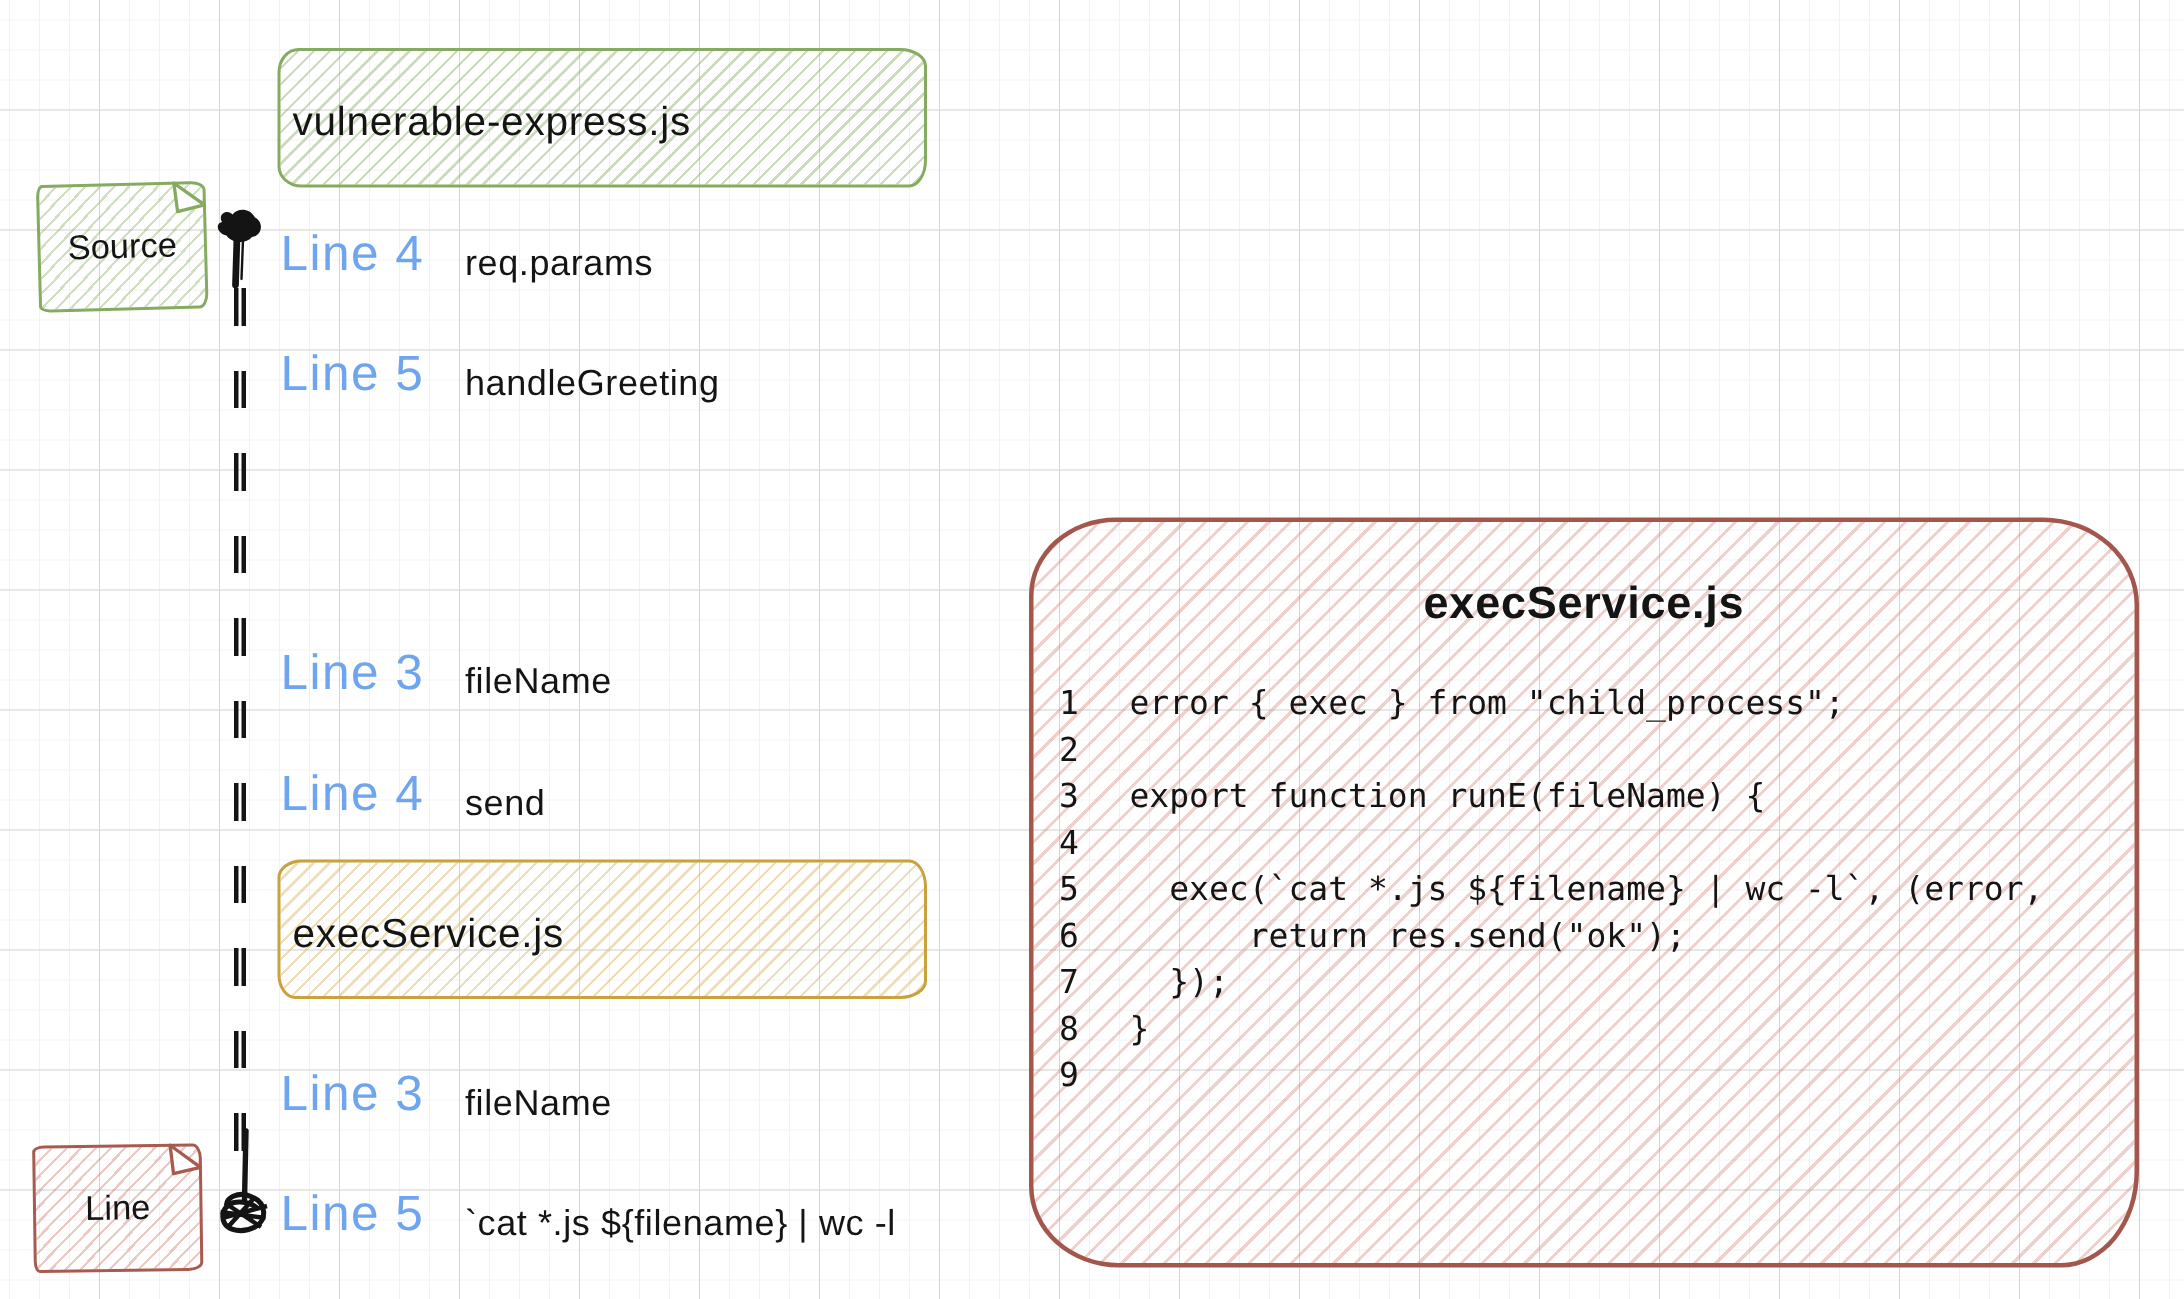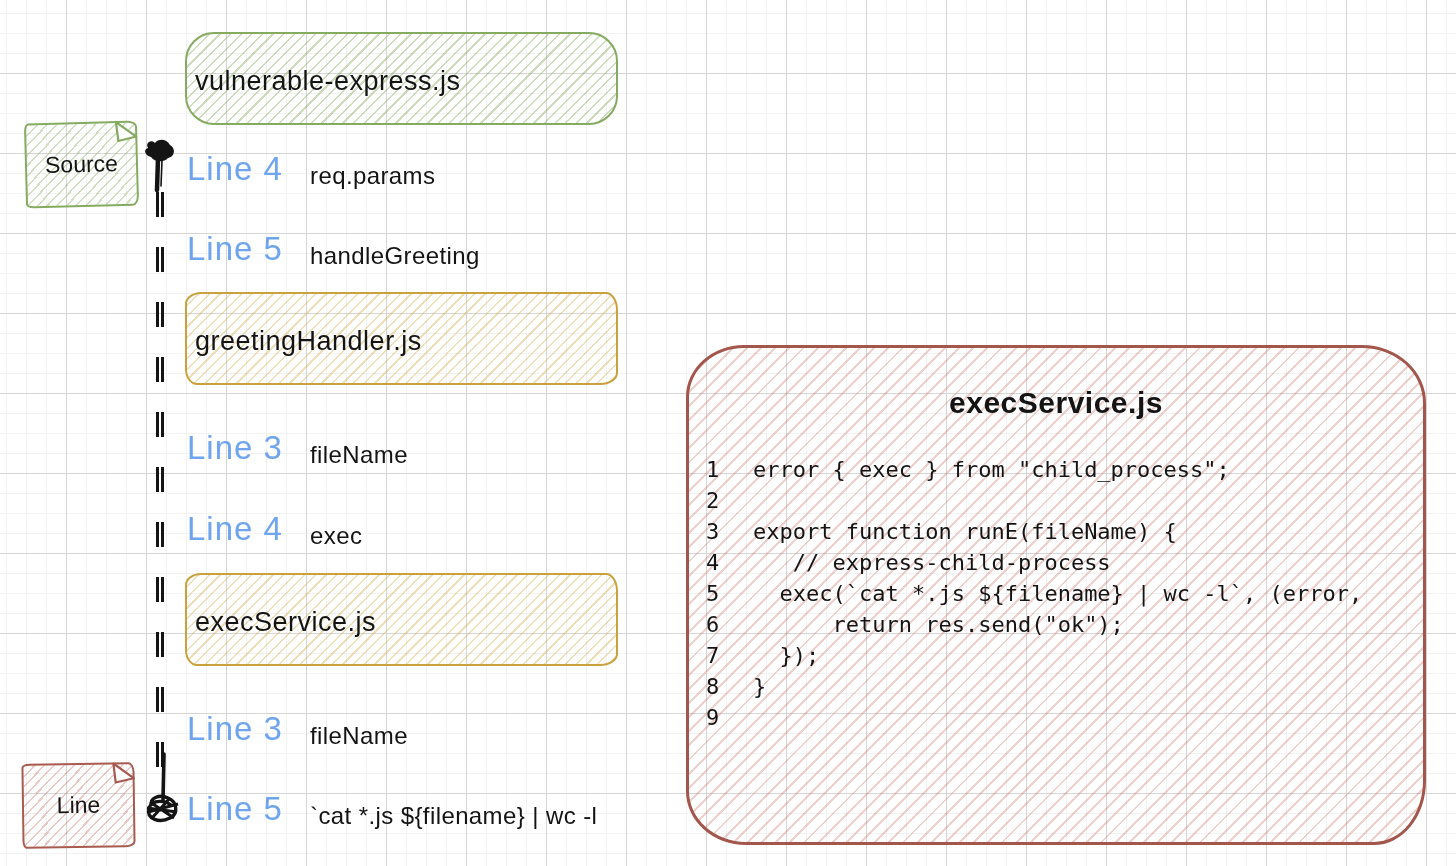--- a/index.html
+++ b/index.html
@@ -103,21 +103,21 @@
   .code-line{display:flex; height:31px; line-height:31px;
     font-family:"DejaVu Sans Mono","Liberation Mono",monospace; font-size:22px;}
   .code-line .ln{width:47px; flex:none;}
   .code-line .cd{white-space:pre;}
 </style>
 </head>
 <body>
 
 <div id="canvas">
 
-  <div class="file-box fb-green" style="top:32px;border-radius:29px;">
+  <div class="file-box fb-green" style="top:32px;">
     <span class="label">vulnerable-express.js</span>
   </div>
 
   <div class="sticky st-green" style="left:25px; top:122px;">
     <svg class="fold" width="26" height="26" viewBox="0 0 26 26">
       <path d="M3 2 L23 17 L5 21 Z" fill="#ffffff" stroke="#85ab60" stroke-width="2.2" stroke-linejoin="round"></path>
     </svg>
     <span>Source</span>
   </div>
 
@@ -143,34 +143,31 @@
   <div class="step" style="left:187px; top:230px;">
     <span class="line-label">Line 5</span>
     <span class="value">handleGreeting</span>
   </div>
   <div class="step" style="left:187px; top:429px;">
     <span class="line-label">Line 3</span>
     <span class="value">fileName</span>
   </div>
   <div class="step" style="left:187px; top:510px;">
     <span class="line-label">Line 4</span>
-    <span class="value">exec</span>
+    <span class="value">send</span>
   </div>
   <div class="step" style="left:187px; top:710px;">
     <span class="line-label">Line 3</span>
     <span class="value">fileName</span>
   </div>
   <div class="step" style="left:187px; top:790px;">
     <span class="line-label">Line 5</span>
     <span class="value">`cat *.js ${filename} | wc -l</span>
   </div>
 
-  <div class="file-box fb-yellow" style="top:292px;">
-    <span class="label">greetingHandler.js</span>
-  </div>
   <div class="file-box fb-yellow" style="top:573px;">
     <span class="label">execService.js</span>
   </div>
 
   <div class="sticky st-red" style="left:22px; top:763px;">
     <svg class="fold" width="26" height="26" viewBox="0 0 26 26">
       <path d="M3 2 L23 17 L5 21 Z" fill="#ffffff" stroke="#a85a4f" stroke-width="2.2" stroke-linejoin="round"></path>
     </svg>
     <span>Line</span>
   </div>
@@ -185,21 +182,20 @@
       <div class="code-line">
         <span class="ln">2</span>
           <span class="cd"></span>
       </div>
       <div class="code-line">
         <span class="ln">3</span>
           <span class="cd">export function runE(fileName) {</span>
       </div>
       <div class="code-line">
         <span class="ln">4</span>
-          <span class="cd">   // express-child-process</span>
       </div>
       <div class="code-line">
         <span class="ln">5</span>
           <span class="cd">  exec(`cat *.js ${filename} | wc -l`, (error,</span>
       </div>
       <div class="code-line">
         <span class="ln">6</span>
           <span class="cd">      return res.send("ok");</span>
       </div>
       <div class="code-line">

